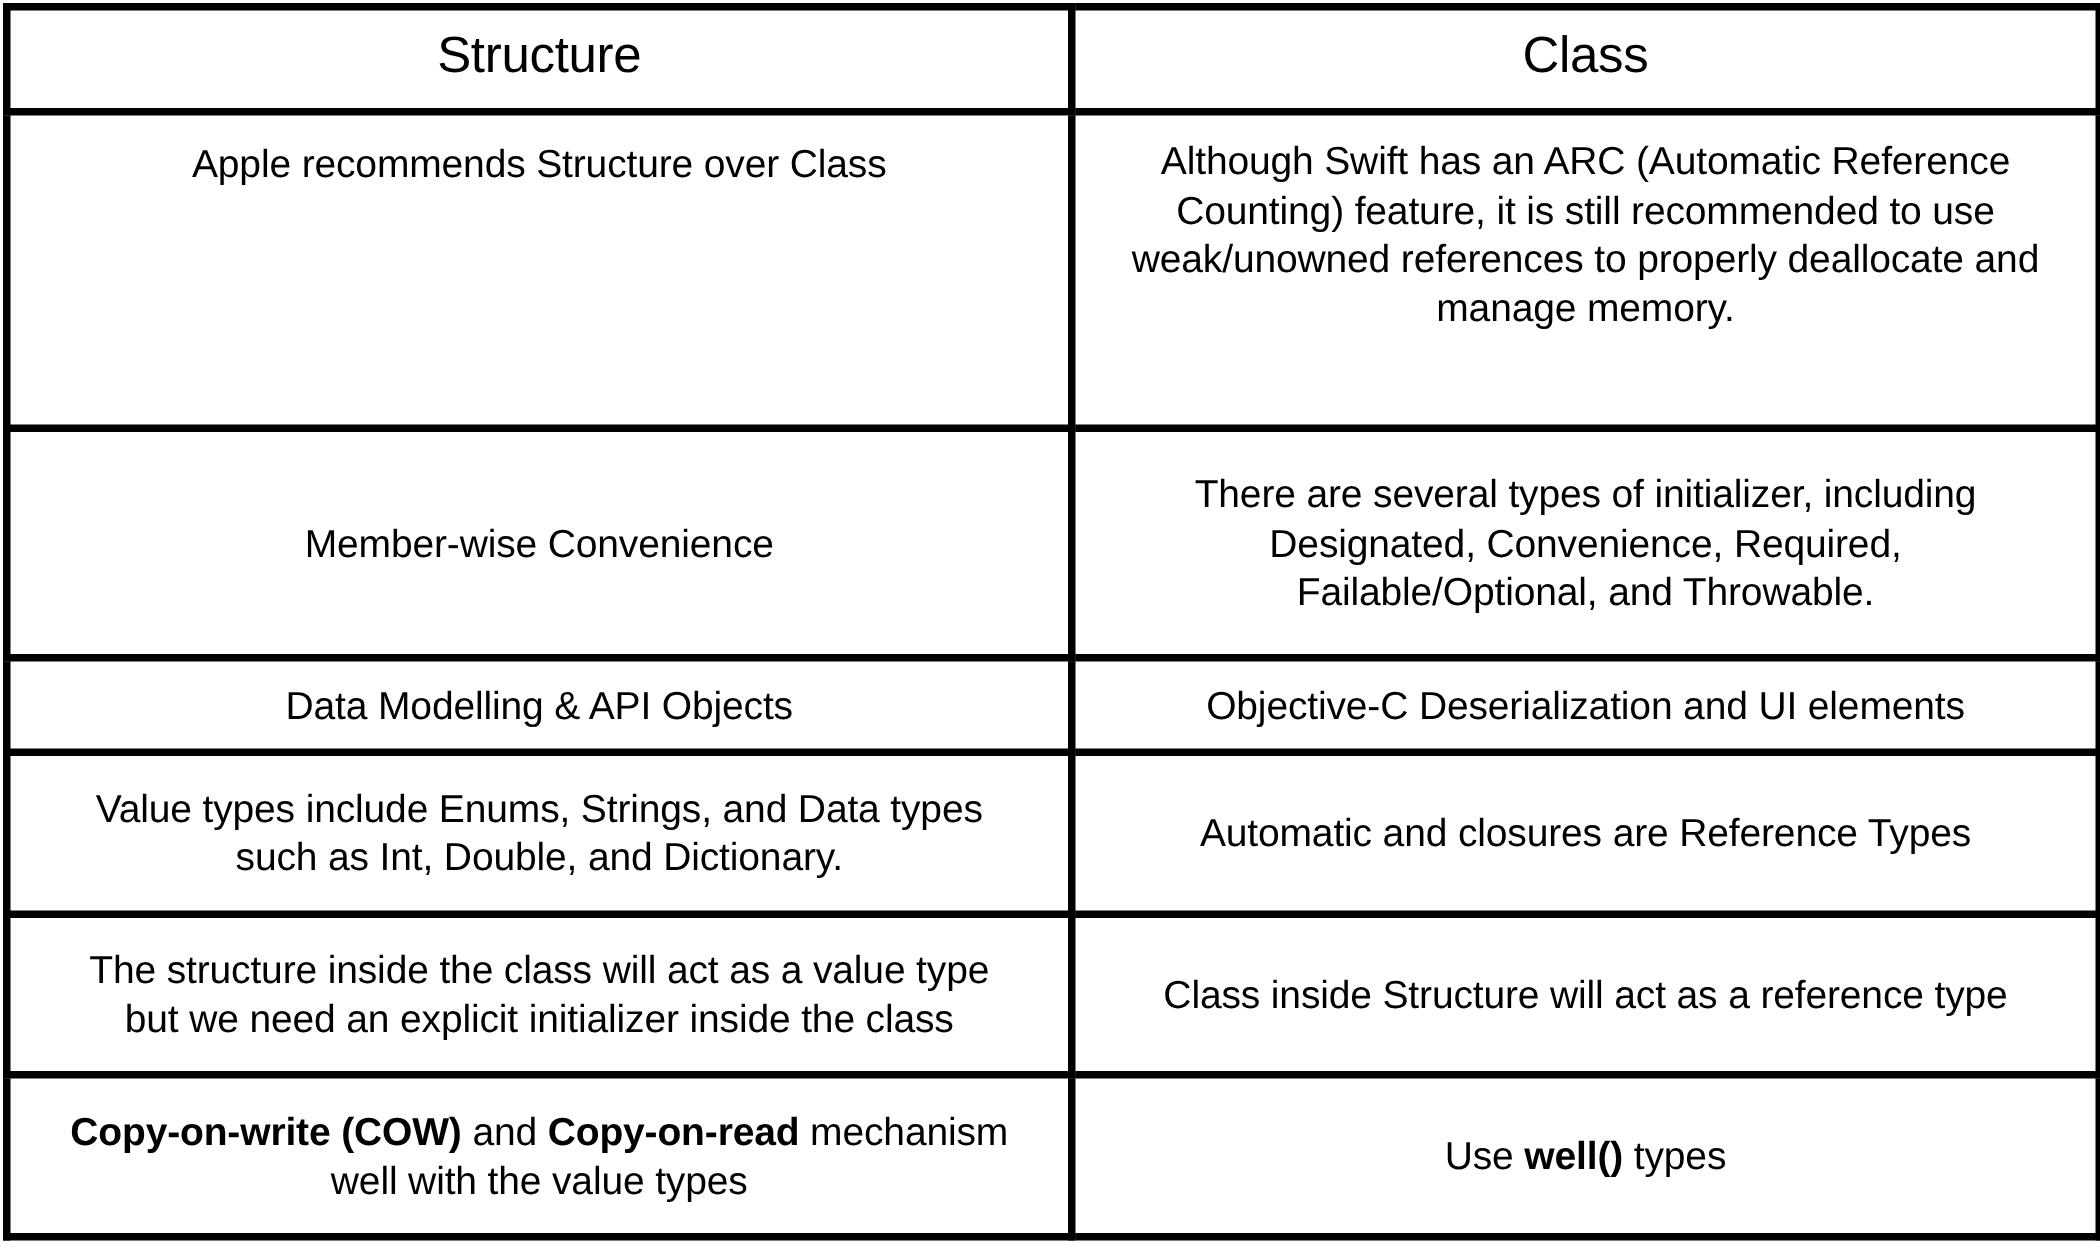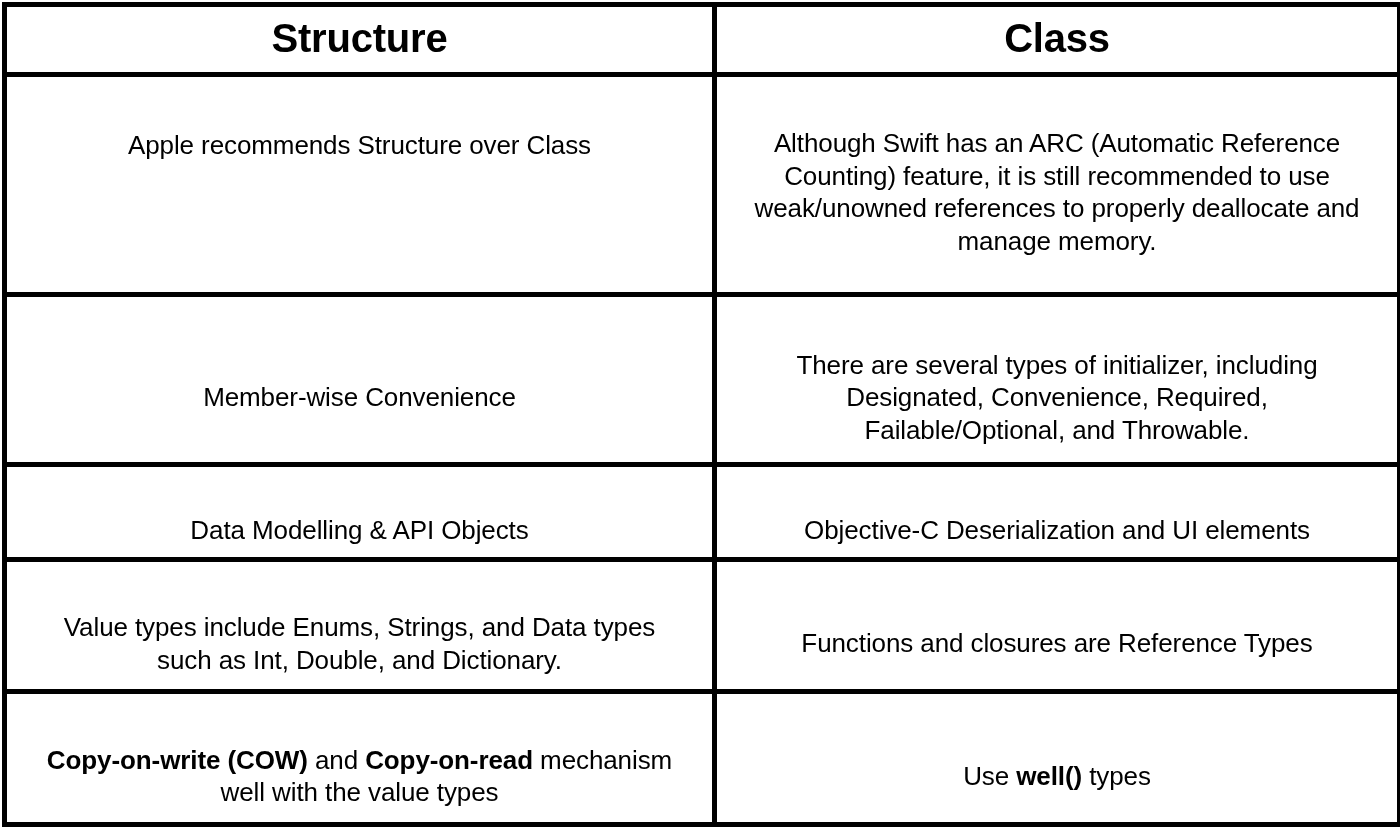--- a/index.html
+++ b/index.html
@@ -38,22 +38,22 @@
   table.comparison-table th,
   table.comparison-table td {
     border: 5px solid #000000;
     text-align: center;
     background: #ffffff;
     padding: 4px 10px;
     box-sizing: border-box;
   }
 
   table.comparison-table th {
-    font-size: 40px;
-    font-weight: bold;
+    font-size: 34px;
+    font-weight: normal;
     line-height: 1.15;
     height: 70px;
     padding: 0 10px 4px 10px;
     vertical-align: middle;
     letter-spacing: -0.2px;
   }
 
   table.comparison-table td {
     font-size: 26px;
     font-weight: normal;
@@ -67,21 +67,20 @@
     vertical-align: top;
     padding-top: 14px;
   }
   tr.row-tall td.cell-single-line {
     padding-top: 16px;
   }
 
   .cell-text {
     display: block;
     white-space: pre-line;
-    margin-top: 36px;
   }
 
   .cell-text b {
     font-weight: bold;
   }
 </style>
 </head>
 <body>
 
 <div class="page">
@@ -129,21 +128,30 @@
         <td>
           <span class="cell-text">Objective-C Deserialization and UI elements</span>
         </td>
       </tr>
       <tr>
         <td>
           <span class="cell-text">Value types include Enums, Strings, and Data types
 such as Int, Double, and Dictionary.</span>
         </td>
         <td>
-          <span class="cell-text">Functions and closures are Reference Types</span>
+          <span class="cell-text">Automatic and closures are Reference Types</span>
+        </td>
+      </tr>
+      <tr>
+        <td>
+          <span class="cell-text">The structure inside the class will act as a value type
+but we need an explicit initializer inside the class</span>
+        </td>
+        <td>
+          <span class="cell-text">Class inside Structure will act as a reference type</span>
         </td>
       </tr>
       <tr>
         <td>
           <span class="cell-text"><b>Copy-on-write (COW)</b><span> and </span><b>Copy-on-read</b><span> mechanism
 well with the value types</span></span>
         </td>
         <td>
           <span class="cell-text"><span>Use </span><b>well()</b><span> types</span></span>
         </td>

